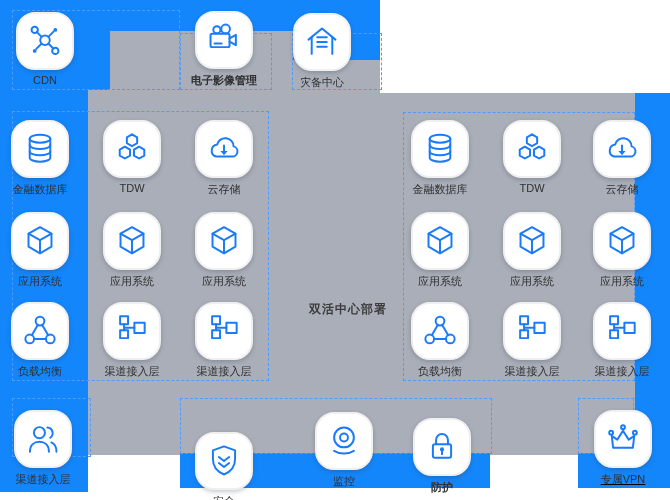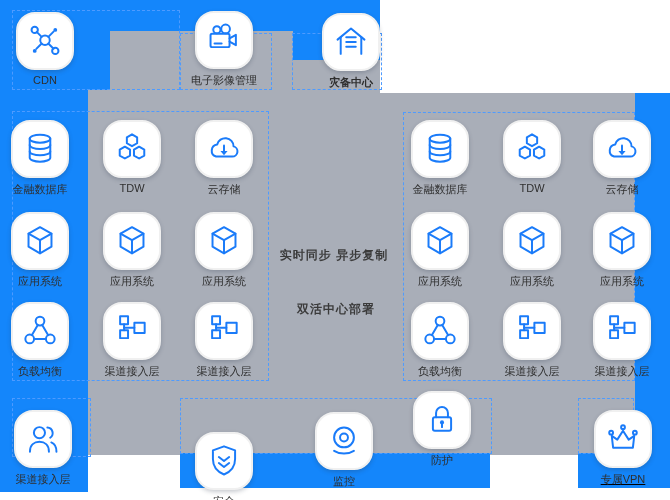--- a/index.html
+++ b/index.html
@@ -45,57 +45,56 @@
 
   <div class="dashed" style="left:12px;top:10px;width:166px;height:78px;"></div>
   <div class="dashed" style="left:180px;top:33px;width:90px;height:55px;"></div>
   <div class="dashed" style="left:292px;top:33px;width:88px;height:55px;"></div>
   <div class="dashed" style="left:12px;top:111px;width:255px;height:268px;"></div>
   <div class="dashed" style="left:403px;top:112px;width:230px;height:267px;"></div>
   <div class="dashed" style="left:12px;top:398px;width:77px;height:57px;"></div>
   <div class="dashed" style="left:180px;top:398px;width:310px;height:54px;"></div>
   <div class="dashed" style="left:578px;top:398px;width:54px;height:54px;"></div>
 
-  <div class="center-text" style="left:334px;top:247px;">实时同步 异步复制</div>
-  <div class="center-text" style="left:336px;top:301px;">双活中心部署</div>
+  <div class="center-text" style="left:348px;top:301px;">双活中心部署</div>
 
   <div id="icon-layer">
       <div class="cell" style="left: 3px; top: 12px;">
         <div class="tile">
           <span class="glyph">
             <svg width="38" height="38" viewBox="0 0 48 48">
               <circle cx="24" cy="23" r="6"></circle>
               <line x1="19.8" y1="18.8" x2="13.5" y2="12.5"></line>
               <line x1="28.2" y1="18.8" x2="34.8" y2="12.2"></line>
               <line x1="19.8" y1="27.2" x2="13" y2="34"></line>
               <line x1="28.2" y1="27.2" x2="34.8" y2="33.8"></line>
               <circle cx="11" cy="10" r="4"></circle>
               <circle class="fill" cx="37" cy="10" r="2.4"></circle>
               <circle class="fill" cx="11" cy="36.5" r="2.4"></circle>
               <circle cx="37" cy="36.5" r="4"></circle>
             </svg>
           </span>
         </div>
         <div class="cell-label">CDN</div>
       </div>
-      <div class="cell" style="left: 182px; top: 11px;">
+      <div class="cell" style="left: 182px; top: 11px; font-weight: bold;">
         <div class="tile">
           <span class="glyph">
             <svg width="38" height="38" viewBox="0 0 48 48">
               <circle cx="15" cy="11" r="4.5"></circle>
               <circle cx="26" cy="10" r="5.5"></circle>
               <rect x="7" y="16" width="24" height="17" rx="2"></rect>
               <path d="M31 22 L39 17.5 V30.5 L31 26"></path>
               <line x1="12" y1="28.5" x2="21" y2="28.5"></line>
             </svg>
           </span>
         </div>
         <div class="cell-label">电子影像管理</div>
       </div>
-      <div class="cell" style="left: 309px; top: 13px; font-weight: bold;">
+      <div class="cell" style="left: 280px; top: 13px;">
         <div class="tile">
           <span class="glyph">
             <svg width="38" height="38" viewBox="0 0 48 48">
               <path d="M7 21 L24 7 L41 21"></path>
               <line x1="11" y1="18" x2="11" y2="39"></line>
               <line x1="37" y1="18" x2="37" y2="39"></line>
               <line x1="18" y1="18" x2="30" y2="18"></line>
               <line x1="18" y1="24" x2="30" y2="24"></line>
               <line x1="18" y1="30" x2="30" y2="30"></line>
             </svg>
@@ -365,21 +364,21 @@
           <span class="glyph">
             <svg width="38" height="38" viewBox="0 0 48 48">
               <circle cx="24" cy="19.5" r="12.5"></circle>
               <circle cx="24" cy="19.5" r="5"></circle>
               <path d="M11.5 36.5 c7 4.5 18 4.5 25 0"></path>
             </svg>
           </span>
         </div>
         <div class="cell-label">监控</div>
       </div>
-      <div class="cell" style="left: 400px; top: 391px;">
+      <div class="cell" style="left: 400px; top: 418px; font-weight: bold;">
         <div class="tile">
           <span class="glyph">
             <svg width="38" height="38" viewBox="0 0 48 48">
               <path d="M16.5 20.5 v-5.5 a7.5 7.5 0 0 1 15 0 v5.5"></path>
               <rect x="12.5" y="20.5" width="23" height="17" rx="2.5"></rect>
               <circle class="fill" cx="24" cy="27" r="2.6"></circle>
               <line x1="24" y1="28.5" x2="24" y2="33"></line>
             </svg>
           </span>
         </div>

